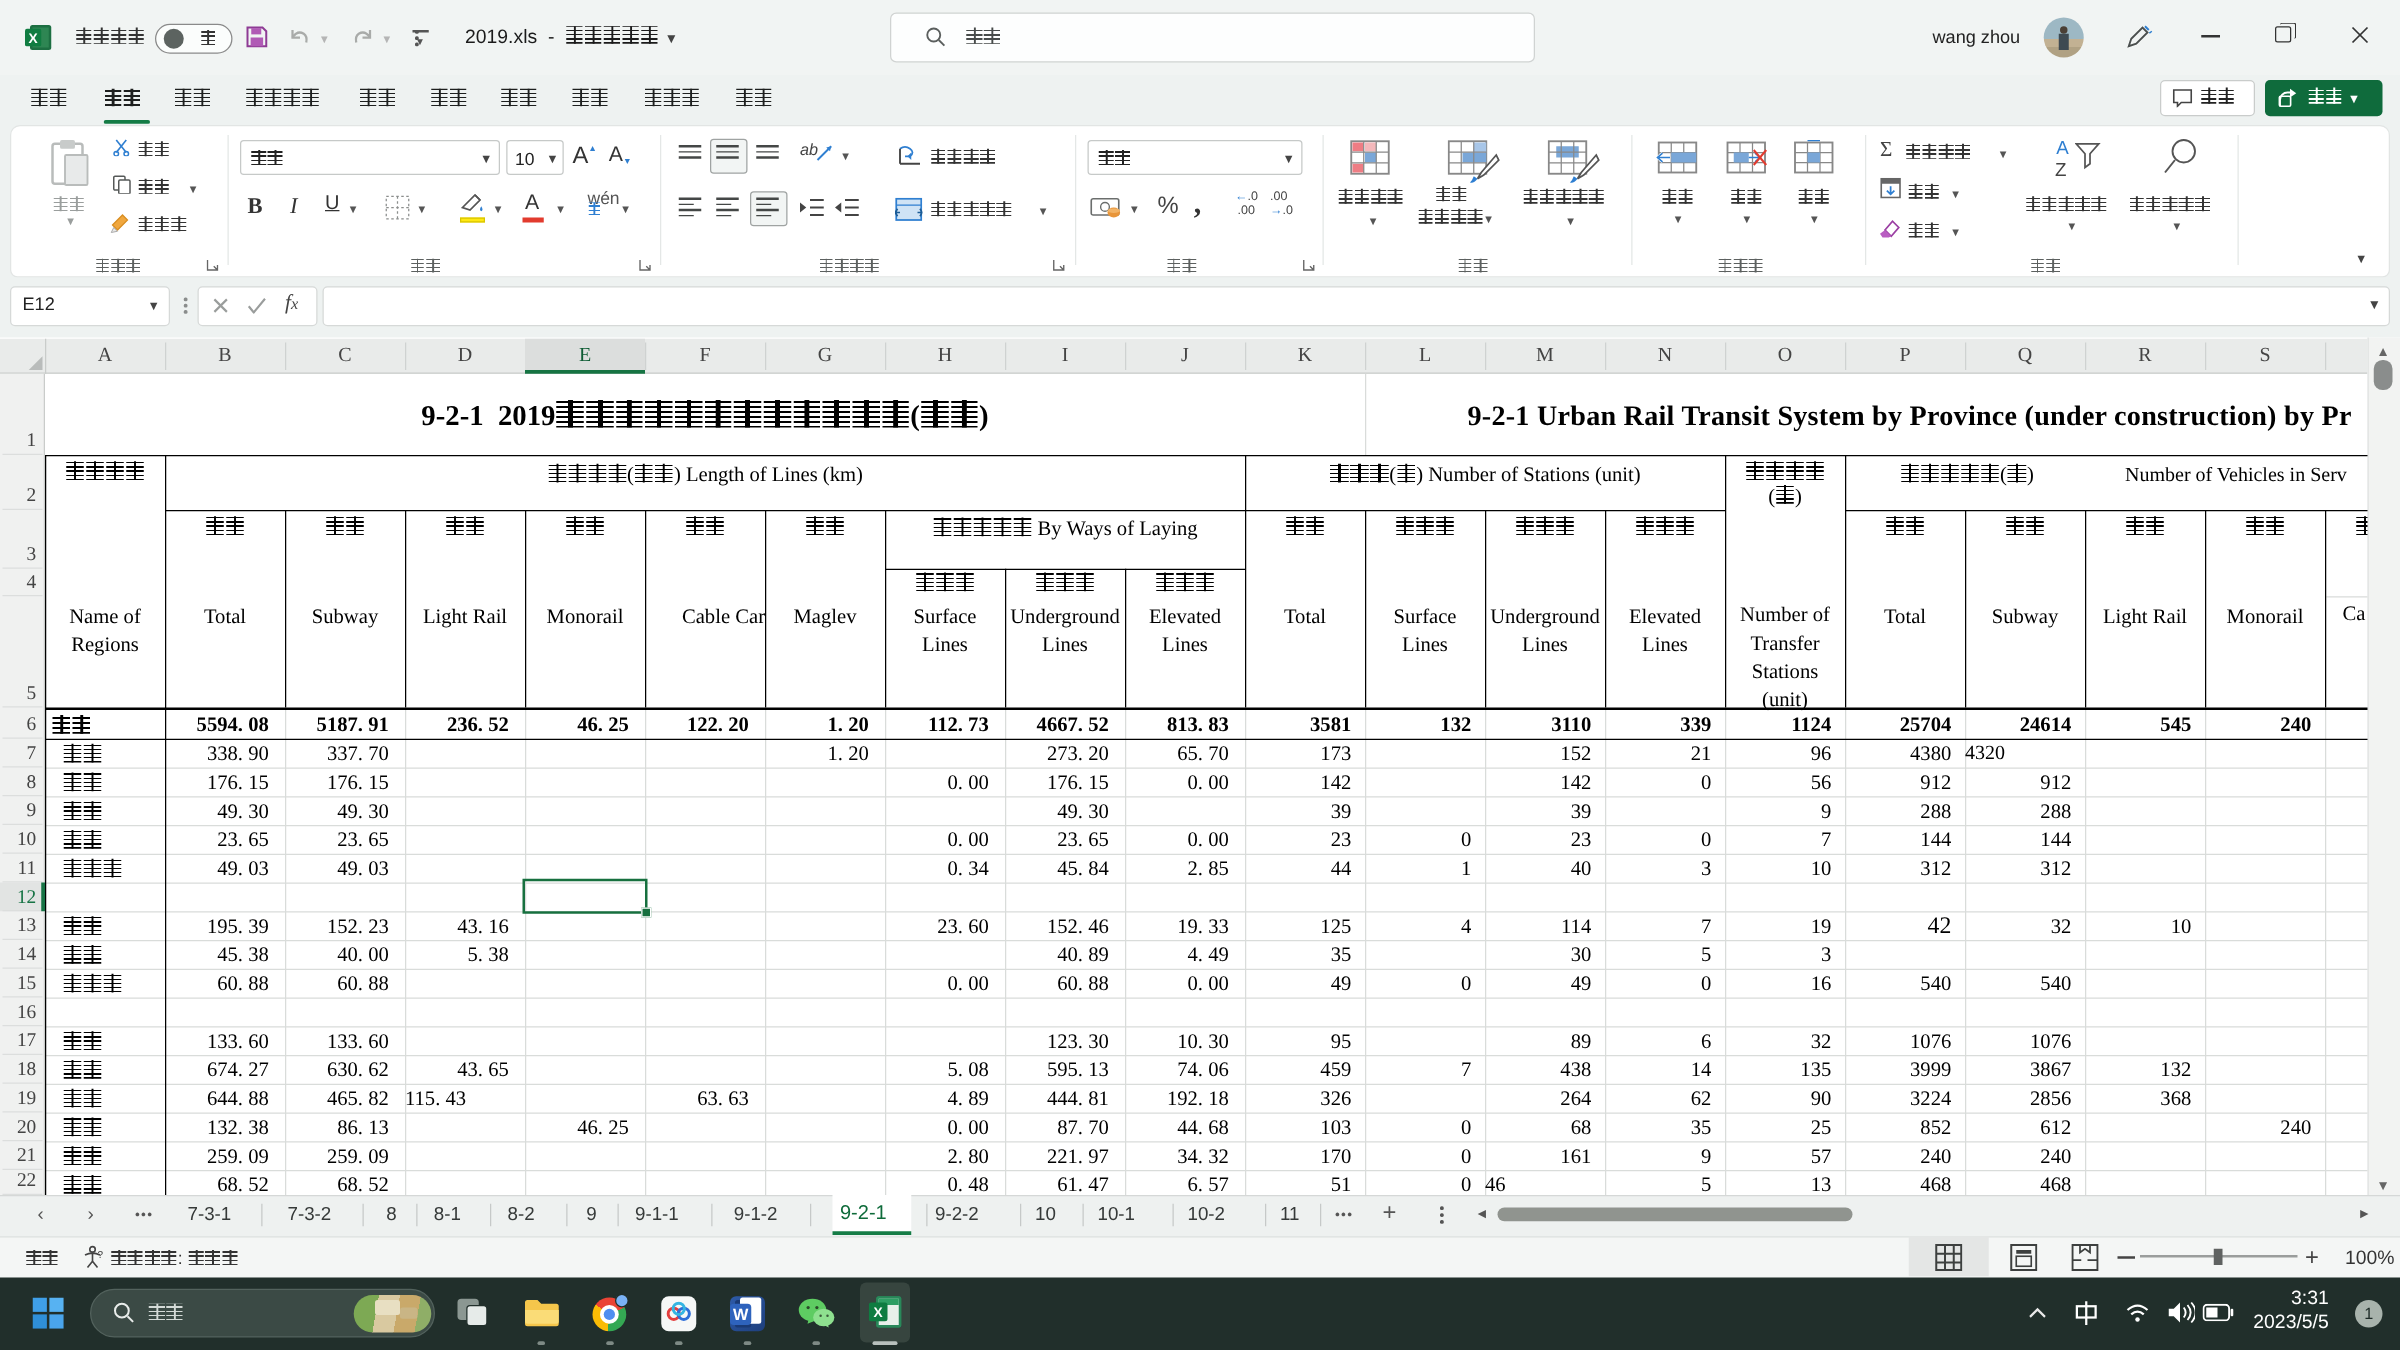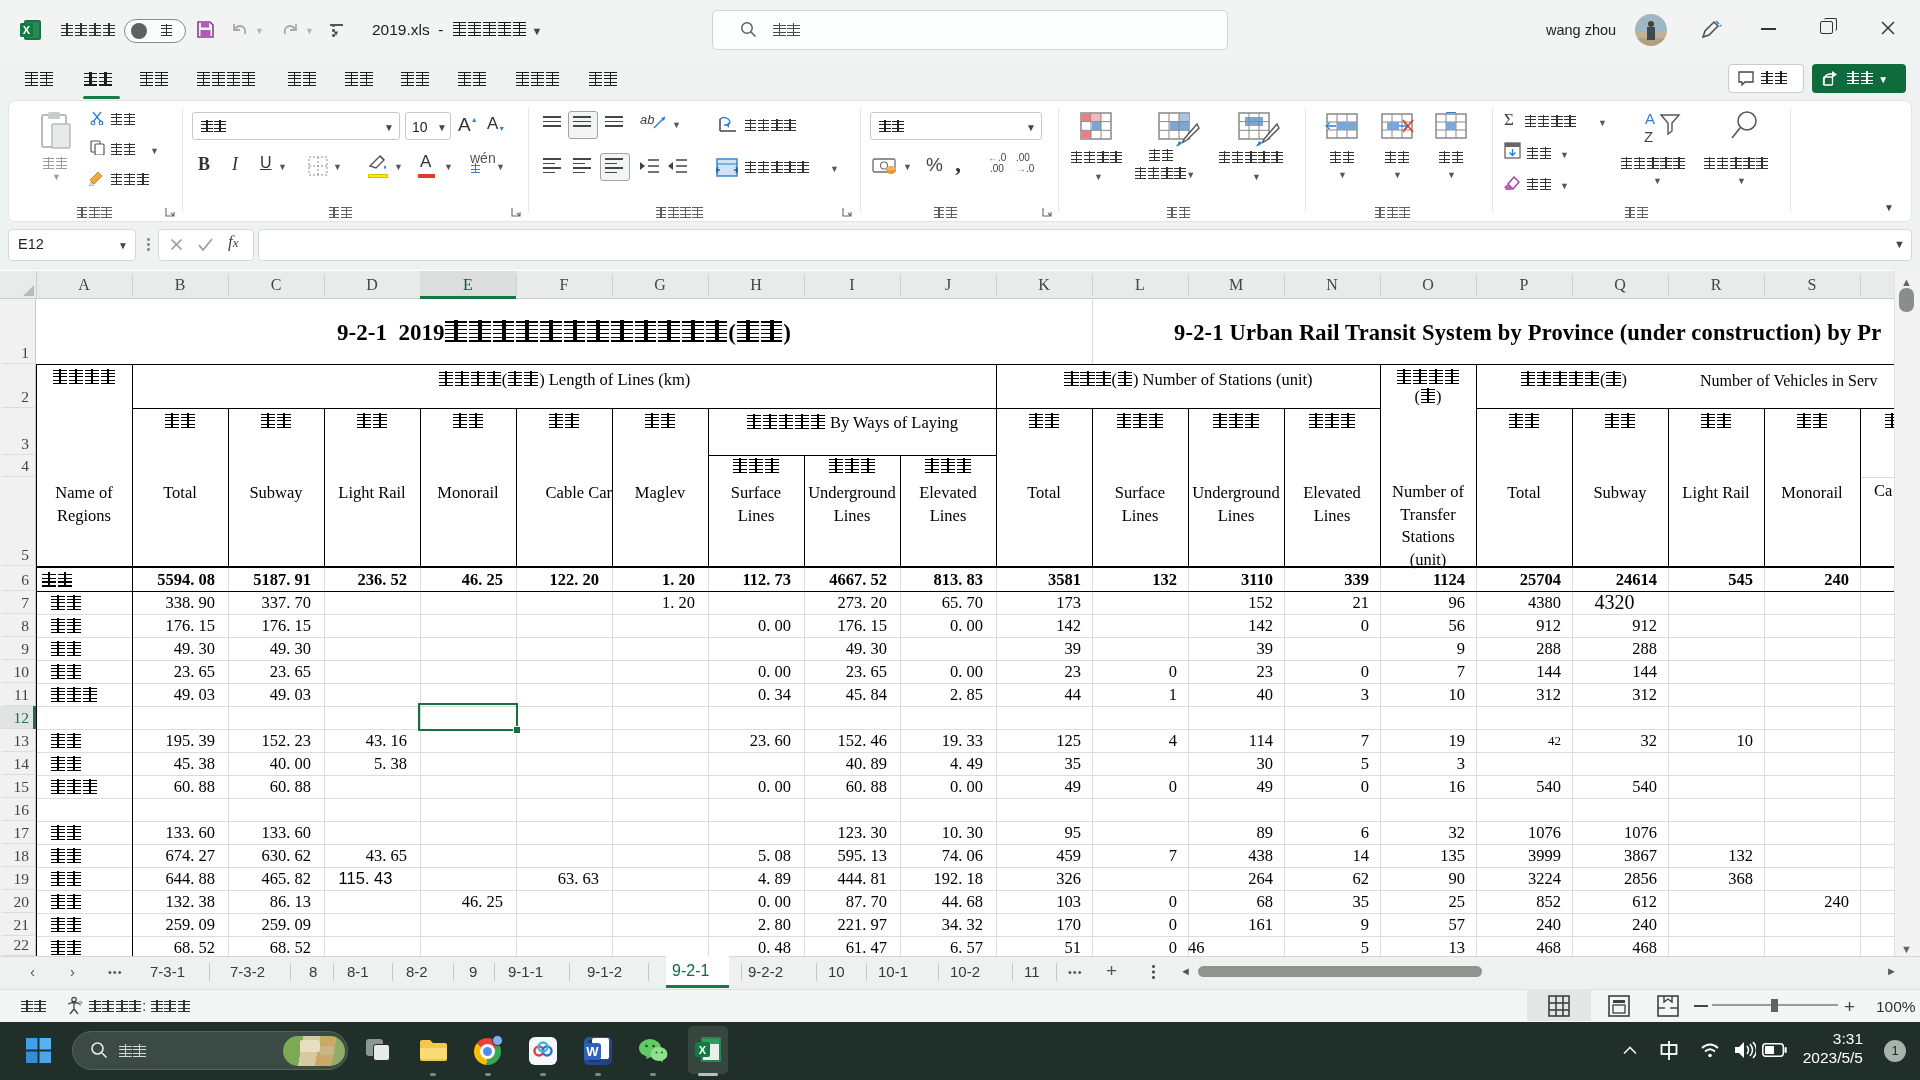--- a/index.html
+++ b/index.html
@@ -593,21 +593,21 @@
 <div style="position:absolute;left:132px;top:591px;width:96px;height:23px;font-family:Liberation Serif,serif;font-size:16.5px;color:#000;text-align:right;padding-right:13px;line-height:23px;white-space:nowrap;">338. 90</div>
 <div style="position:absolute;left:228px;top:591px;width:96px;height:23px;font-family:Liberation Serif,serif;font-size:16.5px;color:#000;text-align:right;padding-right:13px;line-height:23px;white-space:nowrap;">337. 70</div>
 <div style="position:absolute;left:612px;top:591px;width:96px;height:23px;font-family:Liberation Serif,serif;font-size:16.5px;color:#000;text-align:right;padding-right:13px;line-height:23px;white-space:nowrap;">1. 20</div>
 <div style="position:absolute;left:804px;top:591px;width:96px;height:23px;font-family:Liberation Serif,serif;font-size:16.5px;color:#000;text-align:right;padding-right:13px;line-height:23px;white-space:nowrap;">273. 20</div>
 <div style="position:absolute;left:900px;top:591px;width:96px;height:23px;font-family:Liberation Serif,serif;font-size:16.5px;color:#000;text-align:right;padding-right:13px;line-height:23px;white-space:nowrap;">65. 70</div>
 <div style="position:absolute;left:996px;top:591px;width:96px;height:23px;font-family:Liberation Serif,serif;font-size:16.5px;color:#000;text-align:right;padding-right:11px;line-height:23px;white-space:nowrap;">173</div>
 <div style="position:absolute;left:1188px;top:591px;width:96px;height:23px;font-family:Liberation Serif,serif;font-size:16.5px;color:#000;text-align:right;padding-right:11px;line-height:23px;white-space:nowrap;">152</div>
 <div style="position:absolute;left:1284px;top:591px;width:96px;height:23px;font-family:Liberation Serif,serif;font-size:16.5px;color:#000;text-align:right;padding-right:11px;line-height:23px;white-space:nowrap;">21</div>
 <div style="position:absolute;left:1380px;top:591px;width:96px;height:23px;font-family:Liberation Serif,serif;font-size:16.5px;color:#000;text-align:right;padding-right:11px;line-height:23px;white-space:nowrap;">96</div>
 <div style="position:absolute;left:1476px;top:591px;width:96px;height:23px;font-family:Liberation Serif,serif;font-size:16.5px;color:#000;text-align:right;padding-right:11px;line-height:23px;white-space:nowrap;">4380</div>
-<div style="position:absolute;left:1572px;top:591px;width:96px;height:23px;font-family:Liberation Serif,serif;font-size:20px;color:#000;text-align:center;padding-right:11px;line-height:23px;white-space:nowrap;">4320</div>
+<div style="position:absolute;left:1572px;top:591px;width:96px;height:23px;font-family:Liberation Serif,serif;font-size:16px;color:#000;text-align:left;padding-right:11px;line-height:23px;white-space:nowrap;">4320</div>
 <div style="position:absolute;left:50px;top:614px;width:80px;height:23px;font-family:Liberation Serif,serif;font-size:16.5px;color:#000;display:flex;align-items:center;">
     <i class="z"></i>
     <i class="z"></i>
   </div>
 <div style="position:absolute;left:132px;top:614px;width:96px;height:23px;font-family:Liberation Serif,serif;font-size:16.5px;color:#000;text-align:right;padding-right:13px;line-height:23px;white-space:nowrap;">176. 15</div>
 <div style="position:absolute;left:228px;top:614px;width:96px;height:23px;font-family:Liberation Serif,serif;font-size:16.5px;color:#000;text-align:right;padding-right:13px;line-height:23px;white-space:nowrap;">176. 15</div>
 <div style="position:absolute;left:708px;top:614px;width:96px;height:23px;font-family:Liberation Serif,serif;font-size:16.5px;color:#000;text-align:right;padding-right:13px;line-height:23px;white-space:nowrap;">0. 00</div>
 <div style="position:absolute;left:804px;top:614px;width:96px;height:23px;font-family:Liberation Serif,serif;font-size:16.5px;color:#000;text-align:right;padding-right:13px;line-height:23px;white-space:nowrap;">176. 15</div>
 <div style="position:absolute;left:900px;top:614px;width:96px;height:23px;font-family:Liberation Serif,serif;font-size:16.5px;color:#000;text-align:right;padding-right:13px;line-height:23px;white-space:nowrap;">0. 00</div>
 <div style="position:absolute;left:996px;top:614px;width:96px;height:23px;font-family:Liberation Serif,serif;font-size:16.5px;color:#000;text-align:right;padding-right:11px;line-height:23px;white-space:nowrap;">142</div>
@@ -669,21 +669,21 @@
 <div style="position:absolute;left:228px;top:729px;width:96px;height:23px;font-family:Liberation Serif,serif;font-size:16.5px;color:#000;text-align:right;padding-right:13px;line-height:23px;white-space:nowrap;">152. 23</div>
 <div style="position:absolute;left:324px;top:729px;width:96px;height:23px;font-family:Liberation Serif,serif;font-size:16.5px;color:#000;text-align:right;padding-right:13px;line-height:23px;white-space:nowrap;">43. 16</div>
 <div style="position:absolute;left:708px;top:729px;width:96px;height:23px;font-family:Liberation Serif,serif;font-size:16.5px;color:#000;text-align:right;padding-right:13px;line-height:23px;white-space:nowrap;">23. 60</div>
 <div style="position:absolute;left:804px;top:729px;width:96px;height:23px;font-family:Liberation Serif,serif;font-size:16.5px;color:#000;text-align:right;padding-right:13px;line-height:23px;white-space:nowrap;">152. 46</div>
 <div style="position:absolute;left:900px;top:729px;width:96px;height:23px;font-family:Liberation Serif,serif;font-size:16.5px;color:#000;text-align:right;padding-right:13px;line-height:23px;white-space:nowrap;">19. 33</div>
 <div style="position:absolute;left:996px;top:729px;width:96px;height:23px;font-family:Liberation Serif,serif;font-size:16.5px;color:#000;text-align:right;padding-right:11px;line-height:23px;white-space:nowrap;">125</div>
 <div style="position:absolute;left:1092px;top:729px;width:96px;height:23px;font-family:Liberation Serif,serif;font-size:16.5px;color:#000;text-align:right;padding-right:11px;line-height:23px;white-space:nowrap;">4</div>
 <div style="position:absolute;left:1188px;top:729px;width:96px;height:23px;font-family:Liberation Serif,serif;font-size:16.5px;color:#000;text-align:right;padding-right:11px;line-height:23px;white-space:nowrap;">114</div>
 <div style="position:absolute;left:1284px;top:729px;width:96px;height:23px;font-family:Liberation Serif,serif;font-size:16.5px;color:#000;text-align:right;padding-right:11px;line-height:23px;white-space:nowrap;">7</div>
 <div style="position:absolute;left:1380px;top:729px;width:96px;height:23px;font-family:Liberation Serif,serif;font-size:16.5px;color:#000;text-align:right;padding-right:11px;line-height:23px;white-space:nowrap;">19</div>
-<div style="position:absolute;left:1476px;top:729px;width:96px;height:23px;font-family:Liberation Serif,serif;font-size:13px;color:#000;text-align:right;padding-right:11px;line-height:23px;white-space:nowrap;">42</div>
+<div style="position:absolute;left:1476px;top:729px;width:96px;height:23px;font-family:Liberation Serif,serif;font-size:19px;color:#000;text-align:right;padding-right:11px;line-height:23px;white-space:nowrap;">42</div>
 <div style="position:absolute;left:1572px;top:729px;width:96px;height:23px;font-family:Liberation Serif,serif;font-size:16.5px;color:#000;text-align:right;padding-right:11px;line-height:23px;white-space:nowrap;">32</div>
 <div style="position:absolute;left:1668px;top:729px;width:96px;height:23px;font-family:Liberation Serif,serif;font-size:16.5px;color:#000;text-align:right;padding-right:11px;line-height:23px;white-space:nowrap;">10</div>
 <div style="position:absolute;left:50px;top:752px;width:80px;height:23px;font-family:Liberation Serif,serif;font-size:16.5px;color:#000;display:flex;align-items:center;">
     <i class="z"></i>
     <i class="z"></i>
   </div>
 <div style="position:absolute;left:132px;top:752px;width:96px;height:23px;font-family:Liberation Serif,serif;font-size:16.5px;color:#000;text-align:right;padding-right:13px;line-height:23px;white-space:nowrap;">45. 38</div>
 <div style="position:absolute;left:228px;top:752px;width:96px;height:23px;font-family:Liberation Serif,serif;font-size:16.5px;color:#000;text-align:right;padding-right:13px;line-height:23px;white-space:nowrap;">40. 00</div>
 <div style="position:absolute;left:324px;top:752px;width:96px;height:23px;font-family:Liberation Serif,serif;font-size:16.5px;color:#000;text-align:right;padding-right:13px;line-height:23px;white-space:nowrap;">5. 38</div>
 <div style="position:absolute;left:804px;top:752px;width:96px;height:23px;font-family:Liberation Serif,serif;font-size:16.5px;color:#000;text-align:right;padding-right:13px;line-height:23px;white-space:nowrap;">40. 89</div>
@@ -740,21 +740,21 @@
 <div style="position:absolute;left:1380px;top:844px;width:96px;height:23px;font-family:Liberation Serif,serif;font-size:16.5px;color:#000;text-align:right;padding-right:11px;line-height:23px;white-space:nowrap;">135</div>
 <div style="position:absolute;left:1476px;top:844px;width:96px;height:23px;font-family:Liberation Serif,serif;font-size:16.5px;color:#000;text-align:right;padding-right:11px;line-height:23px;white-space:nowrap;">3999</div>
 <div style="position:absolute;left:1572px;top:844px;width:96px;height:23px;font-family:Liberation Serif,serif;font-size:16.5px;color:#000;text-align:right;padding-right:11px;line-height:23px;white-space:nowrap;">3867</div>
 <div style="position:absolute;left:1668px;top:844px;width:96px;height:23px;font-family:Liberation Serif,serif;font-size:16.5px;color:#000;text-align:right;padding-right:11px;line-height:23px;white-space:nowrap;">132</div>
 <div style="position:absolute;left:50px;top:867px;width:80px;height:23px;font-family:Liberation Serif,serif;font-size:16.5px;color:#000;display:flex;align-items:center;">
     <i class="z"></i>
     <i class="z"></i>
   </div>
 <div style="position:absolute;left:132px;top:867px;width:96px;height:23px;font-family:Liberation Serif,serif;font-size:16.5px;color:#000;text-align:right;padding-right:13px;line-height:23px;white-space:nowrap;">644. 88</div>
 <div style="position:absolute;left:228px;top:867px;width:96px;height:23px;font-family:Liberation Serif,serif;font-size:16.5px;color:#000;text-align:right;padding-right:13px;line-height:23px;white-space:nowrap;">465. 82</div>
-<div style="position:absolute;left:324px;top:867px;width:96px;height:23px;font-family:Liberation Sans, sans-serif;font-size:16.5px;color:#000;text-align:center;padding-right:13px;line-height:23px;white-space:nowrap;">115. 43</div>
+<div style="position:absolute;left:324px;top:867px;width:96px;height:23px;font-family:Liberation Serif, serif;font-size:16.5px;color:#000;text-align:left;padding-right:13px;line-height:23px;white-space:nowrap;">115. 43</div>
 <div style="position:absolute;left:516px;top:867px;width:96px;height:23px;font-family:Liberation Serif,serif;font-size:16.5px;color:#000;text-align:right;padding-right:13px;line-height:23px;white-space:nowrap;">63. 63</div>
 <div style="position:absolute;left:708px;top:867px;width:96px;height:23px;font-family:Liberation Serif,serif;font-size:16.5px;color:#000;text-align:right;padding-right:13px;line-height:23px;white-space:nowrap;">4. 89</div>
 <div style="position:absolute;left:804px;top:867px;width:96px;height:23px;font-family:Liberation Serif,serif;font-size:16.5px;color:#000;text-align:right;padding-right:13px;line-height:23px;white-space:nowrap;">444. 81</div>
 <div style="position:absolute;left:900px;top:867px;width:96px;height:23px;font-family:Liberation Serif,serif;font-size:16.5px;color:#000;text-align:right;padding-right:13px;line-height:23px;white-space:nowrap;">192. 18</div>
 <div style="position:absolute;left:996px;top:867px;width:96px;height:23px;font-family:Liberation Serif,serif;font-size:16.5px;color:#000;text-align:right;padding-right:11px;line-height:23px;white-space:nowrap;">326</div>
 <div style="position:absolute;left:1188px;top:867px;width:96px;height:23px;font-family:Liberation Serif,serif;font-size:16.5px;color:#000;text-align:right;padding-right:11px;line-height:23px;white-space:nowrap;">264</div>
 <div style="position:absolute;left:1284px;top:867px;width:96px;height:23px;font-family:Liberation Serif,serif;font-size:16.5px;color:#000;text-align:right;padding-right:11px;line-height:23px;white-space:nowrap;">62</div>
 <div style="position:absolute;left:1380px;top:867px;width:96px;height:23px;font-family:Liberation Serif,serif;font-size:16.5px;color:#000;text-align:right;padding-right:11px;line-height:23px;white-space:nowrap;">90</div>
 <div style="position:absolute;left:1476px;top:867px;width:96px;height:23px;font-family:Liberation Serif,serif;font-size:16.5px;color:#000;text-align:right;padding-right:11px;line-height:23px;white-space:nowrap;">3224</div>
 <div style="position:absolute;left:1572px;top:867px;width:96px;height:23px;font-family:Liberation Serif,serif;font-size:16.5px;color:#000;text-align:right;padding-right:11px;line-height:23px;white-space:nowrap;">2856</div>

